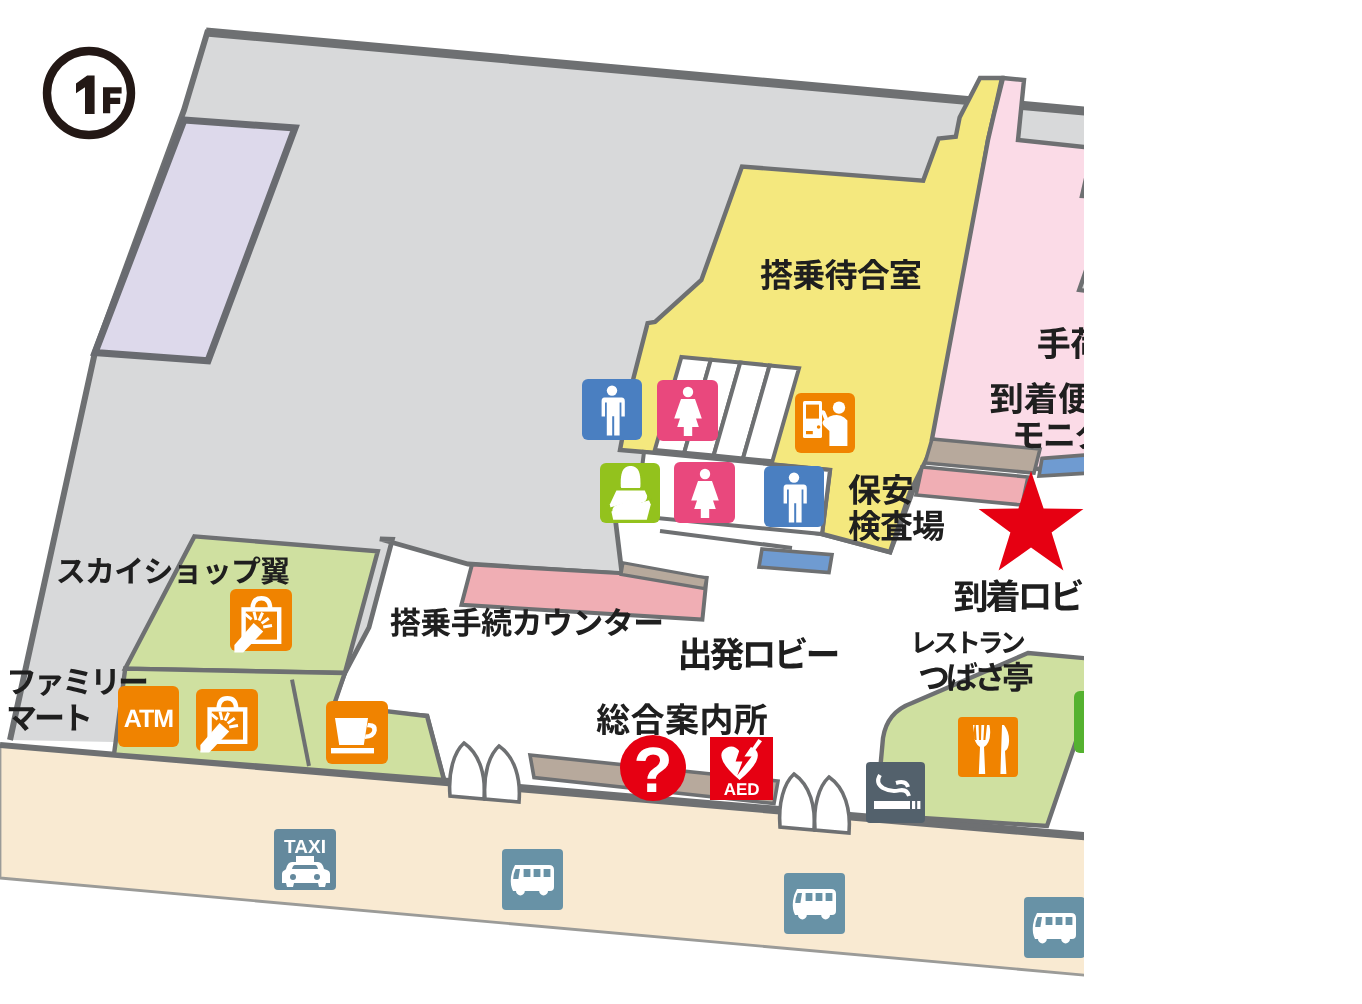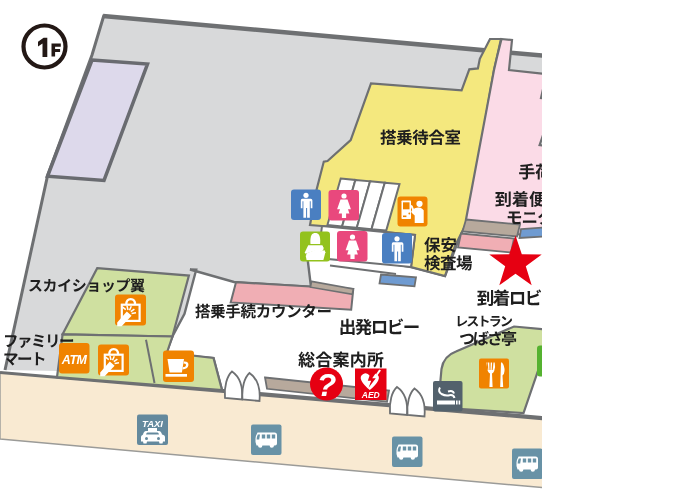--- a/index.html
+++ b/index.html
@@ -1,16 +1,16 @@
 <!DOCTYPE html>
 <html><head>
 <meta charset="utf-8">
 <style>
 html,body{margin:0;padding:0;background:#fff;}
-#wrap{position:relative;width:542px;height:502px;overflow:hidden;font-family:"Liberation Sans",sans-serif;font-style:italic;}
+#wrap{position:relative;width:542px;height:502px;overflow:hidden;font-family:"Liberation Sans",sans-serif;}
 svg{position:absolute;left:0;top:0;}
 </style>
 </head>
 <body>
 <div id="wrap">
 <svg width="681" height="502" viewBox="0 0 681 502">
 
 <polygon points="0,372.5 681,430 681,500 0,439" fill="#f9ead2" stroke="#9b9b98" stroke-width="1.4"></polygon>
 
 <polygon points="103,16 681,68 681,278 676,315 604,318 598,314 222,390 165,381 57,371 5,370 47.5,176 92,55" fill="#d8d9da"></polygon>

